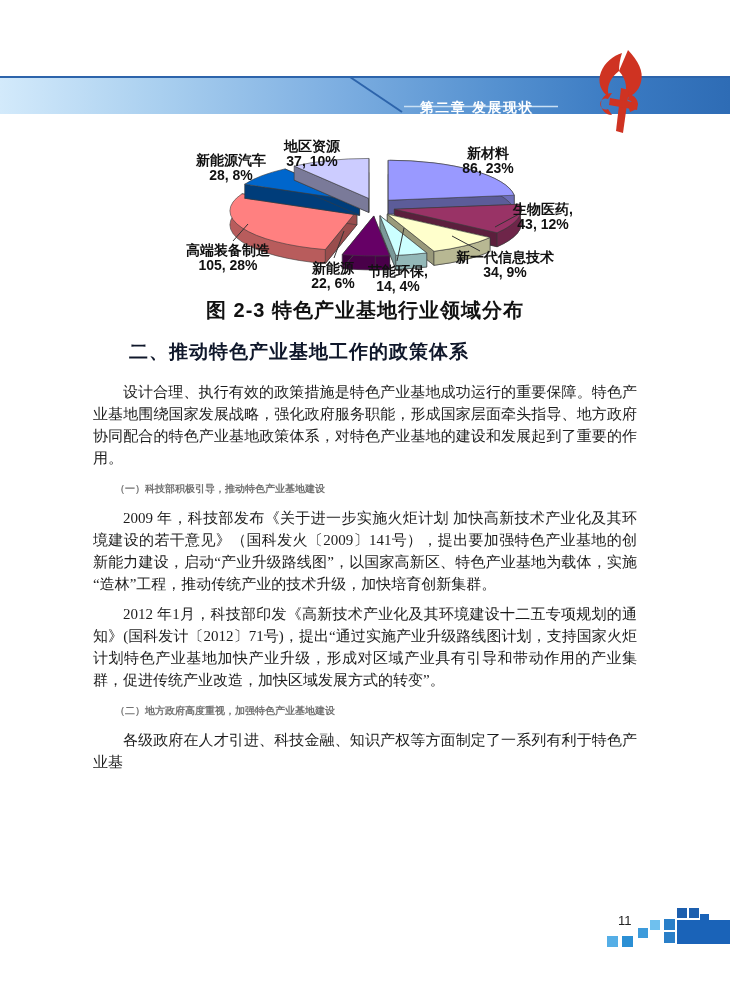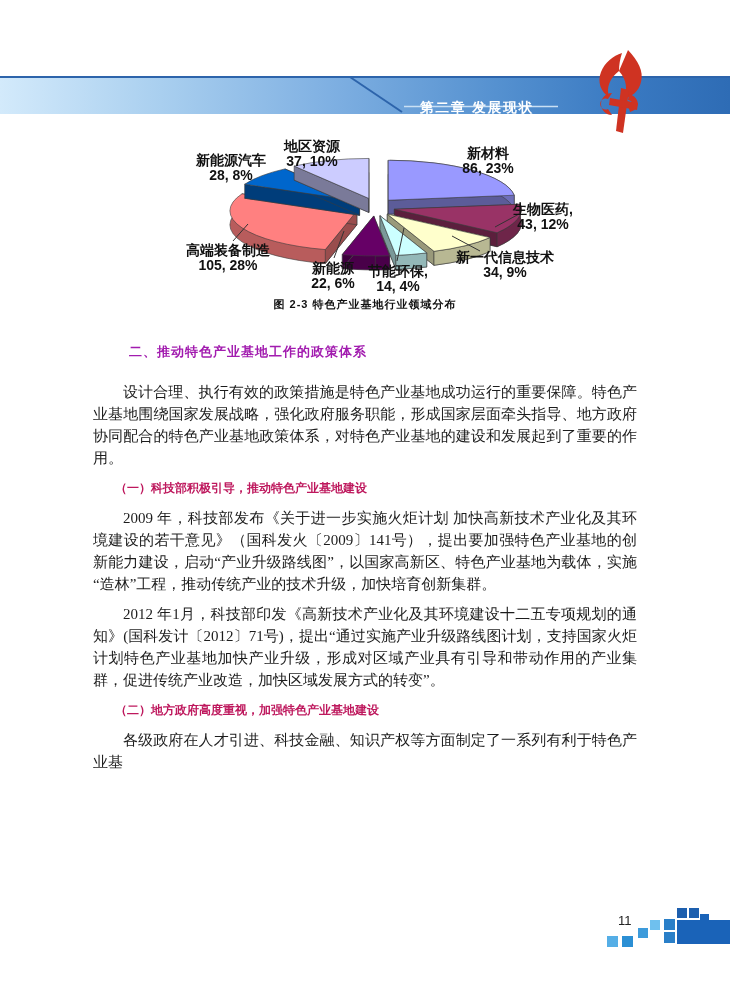--- a/index.html
+++ b/index.html
@@ -16,28 +16,28 @@
           font-size:13.5px;color:#ffffff;letter-spacing:2px;white-space:nowrap;margin-top:15px;}
   .torch{position:absolute;top:50px;left:592px;z-index:4;}
 
   
   .figure{position:absolute;top:132px;left:0;width:730px;height:172px;}
   .pie-label{position:absolute;transform:translateX(-50%);text-align:center;white-space:nowrap;
           font-family:"Liberation Sans","DejaVu Sans",sans-serif;font-weight:bold;
           font-size:14px;line-height:15px;color:#111;}
   .chart-caption{position:absolute;top:297px;left:0;width:730px;text-align:center;
           font-family:"Liberation Sans","DejaVu Sans",sans-serif;font-weight:bold;
-          font-size:11px;color:#111;letter-spacing:1px;}
+          font-size:20px;color:#111;letter-spacing:1px;}
 
   
   .content{position:absolute;top:340px;left:85px;width:560px;
           font-size:15px;line-height:22px;text-align:justify;}
-  .content h2{margin:0 0 17px 44px;font-size:13px;line-height:24px;color:#a21caf;
+  .content h2{margin:0 0 17px 44px;font-size:19px;line-height:24px;color:#0f172a;
           font-family:"Liberation Serif","DejaVu Serif",serif;font-weight:bold;letter-spacing:1px;}
-  .content h3{margin:9px 0 7px 30px;font-size:12px;line-height:21px;color:#be185d;
+  .content h3{margin:9px 0 7px 30px;font-size:10px;line-height:21px;color:#737373;
           font-family:"Liberation Sans","DejaVu Sans",sans-serif;font-weight:bold;}
   .content p{margin:8px;text-indent:2em;}
 
   
   .footer{position:absolute;top:905px;left:0;width:730px;height:50px;}
   .page-number{position:absolute;top:8px;left:618px;
           font-family:"Liberation Sans","DejaVu Sans",sans-serif;font-size:13px;color:#222;}
   .sq{position:absolute;}
 </style>
 </head>

